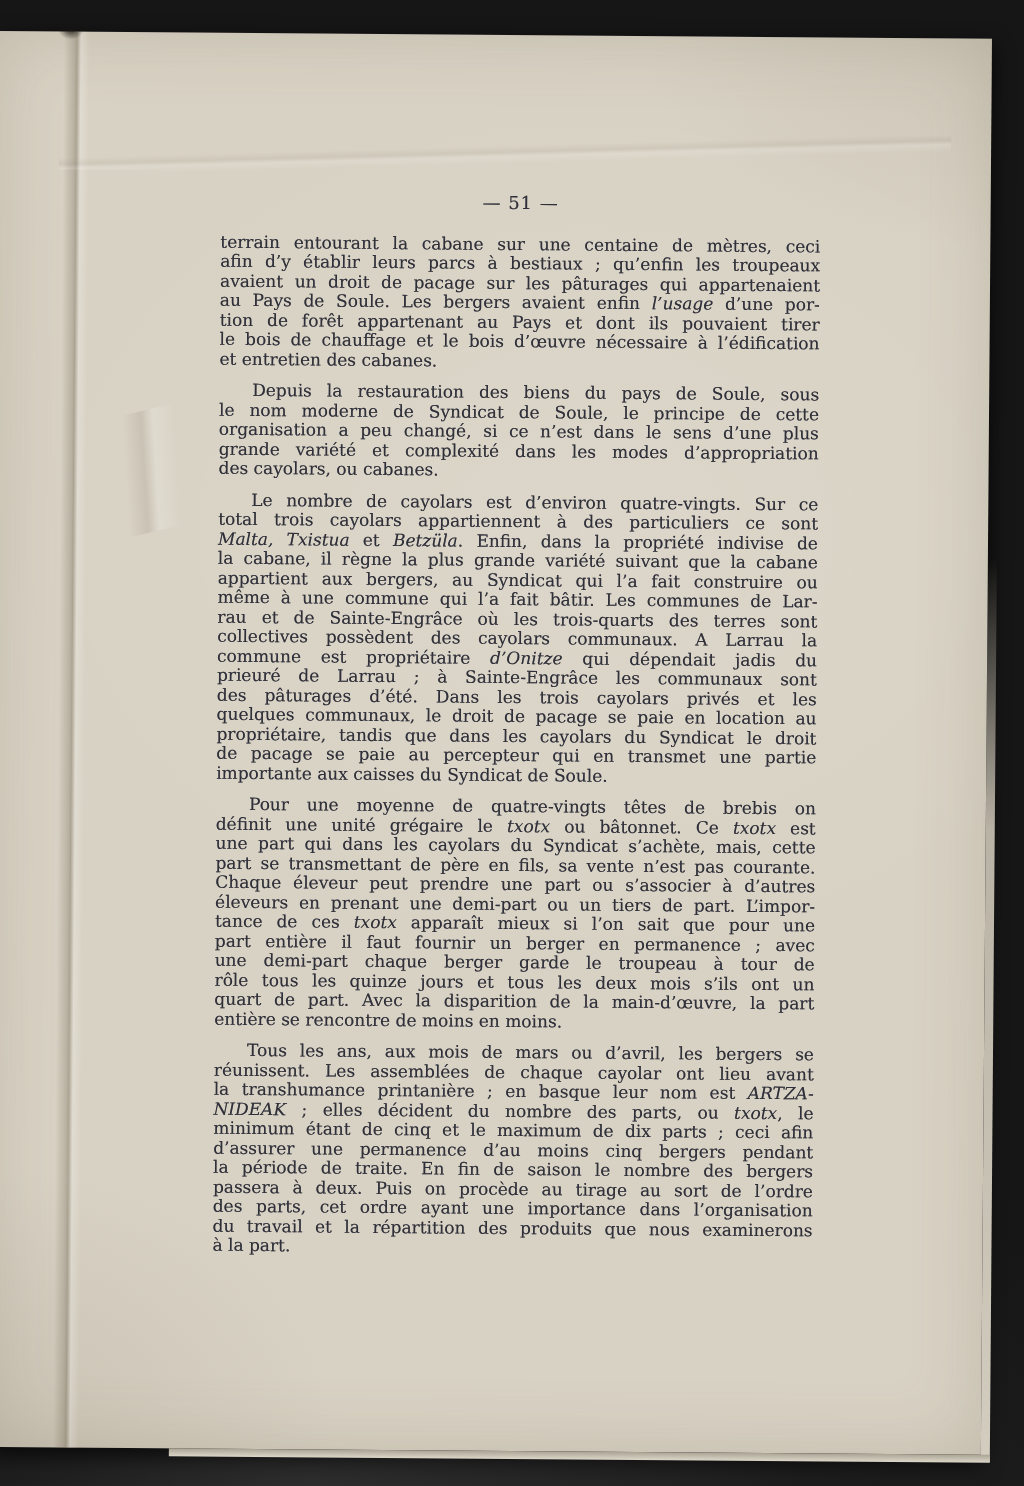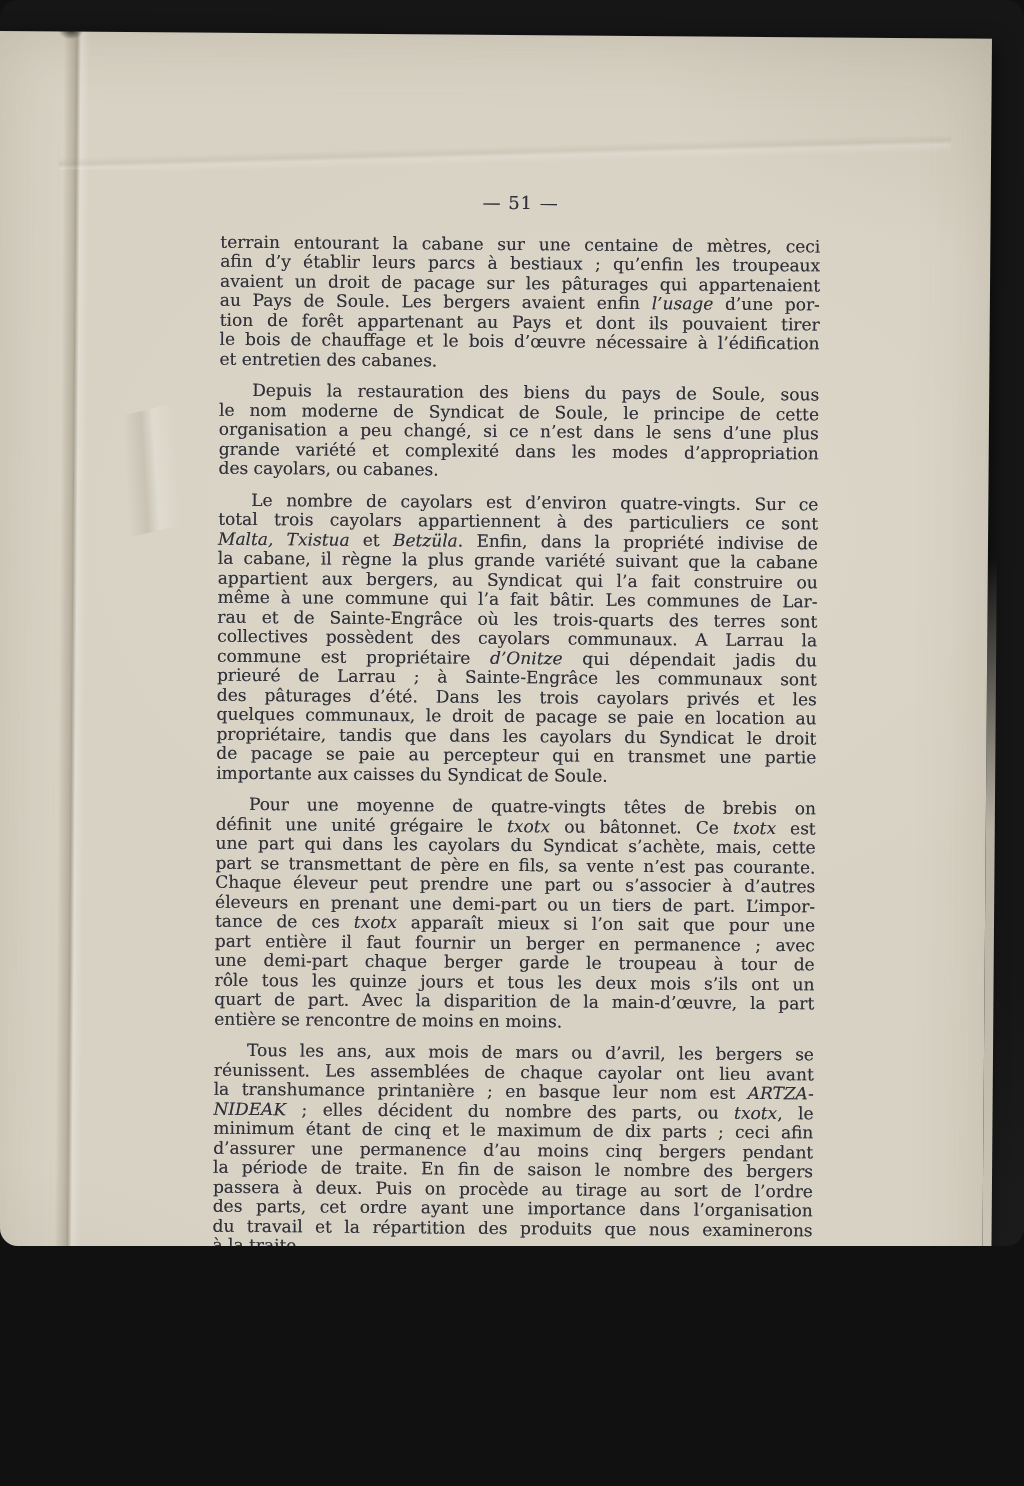--- a/index.html
+++ b/index.html
@@ -3,27 +3,26 @@
 <meta charset="utf-8">
 <style>
   html, body { margin: 0; padding: 0; }
   body {
     width: 1024px; height: 1486px;
     background: #111;
     font-family: "DejaVu Serif", serif;
   }
   .scan {
     position: relative;
-    width: 1024px; height: 1246px;
+    width: 1024px; height: 1486px;
     overflow: hidden;
     background:
       radial-gradient(ellipse 700px 300px at 30% 100%, rgba(90,90,90,0.30), transparent 70%),
       radial-gradient(ellipse 900px 500px at 70% 105%, rgba(60,60,60,0.25), transparent 75%),
       #161616;
-    border-radius: 18px;
   }
   .page {
     position: absolute;
     left: 0; top: 31px;
     width: 992px; height: 1416px;
     transform: rotate(0.45deg);
     transform-origin: 0 0;
     background:
       radial-gradient(ellipse 900px 700px at 60% 35%, rgba(255,255,255,0.10), transparent 65%),
       radial-gradient(ellipse 500px 400px at 0% 100%, rgba(120,110,90,0.16), transparent 70%),
@@ -151,18 +150,18 @@
             <div class="line indent"><span>Tous les ans, aux mois de mars ou d’avril, les bergers se</span></div>
             <div class="line"><span>réunissent. Les assemblées de chaque cayolar ont lieu avant</span></div>
             <div class="line"><span>la transhumance printanière ; en basque leur nom est </span><em>ARTZA-</em></div>
             <div class="line"><em>NIDEAK</em><span> ; elles décident du nombre des parts, ou </span><em>txotx</em><span>, le</span></div>
             <div class="line"><span>minimum étant de cinq et le maximum de dix parts ; ceci afin</span></div>
             <div class="line"><span>d’assurer une permanence d’au moins cinq bergers pendant</span></div>
             <div class="line"><span>la période de traite. En fin de saison le nombre des bergers</span></div>
             <div class="line"><span>passera à deux. Puis on procède au tirage au sort de l’ordre</span></div>
             <div class="line"><span>des parts, cet ordre ayant une importance dans l’organisation</span></div>
             <div class="line"><span>du travail et la répartition des produits que nous examinerons</span></div>
-            <div class="line last"><span>à la traite.</span></div>
+            <div class="line last"><span>à la part.</span></div>
           </div>
         </div>
     </div>
   </div>
 </div>
 
 </body></html>

